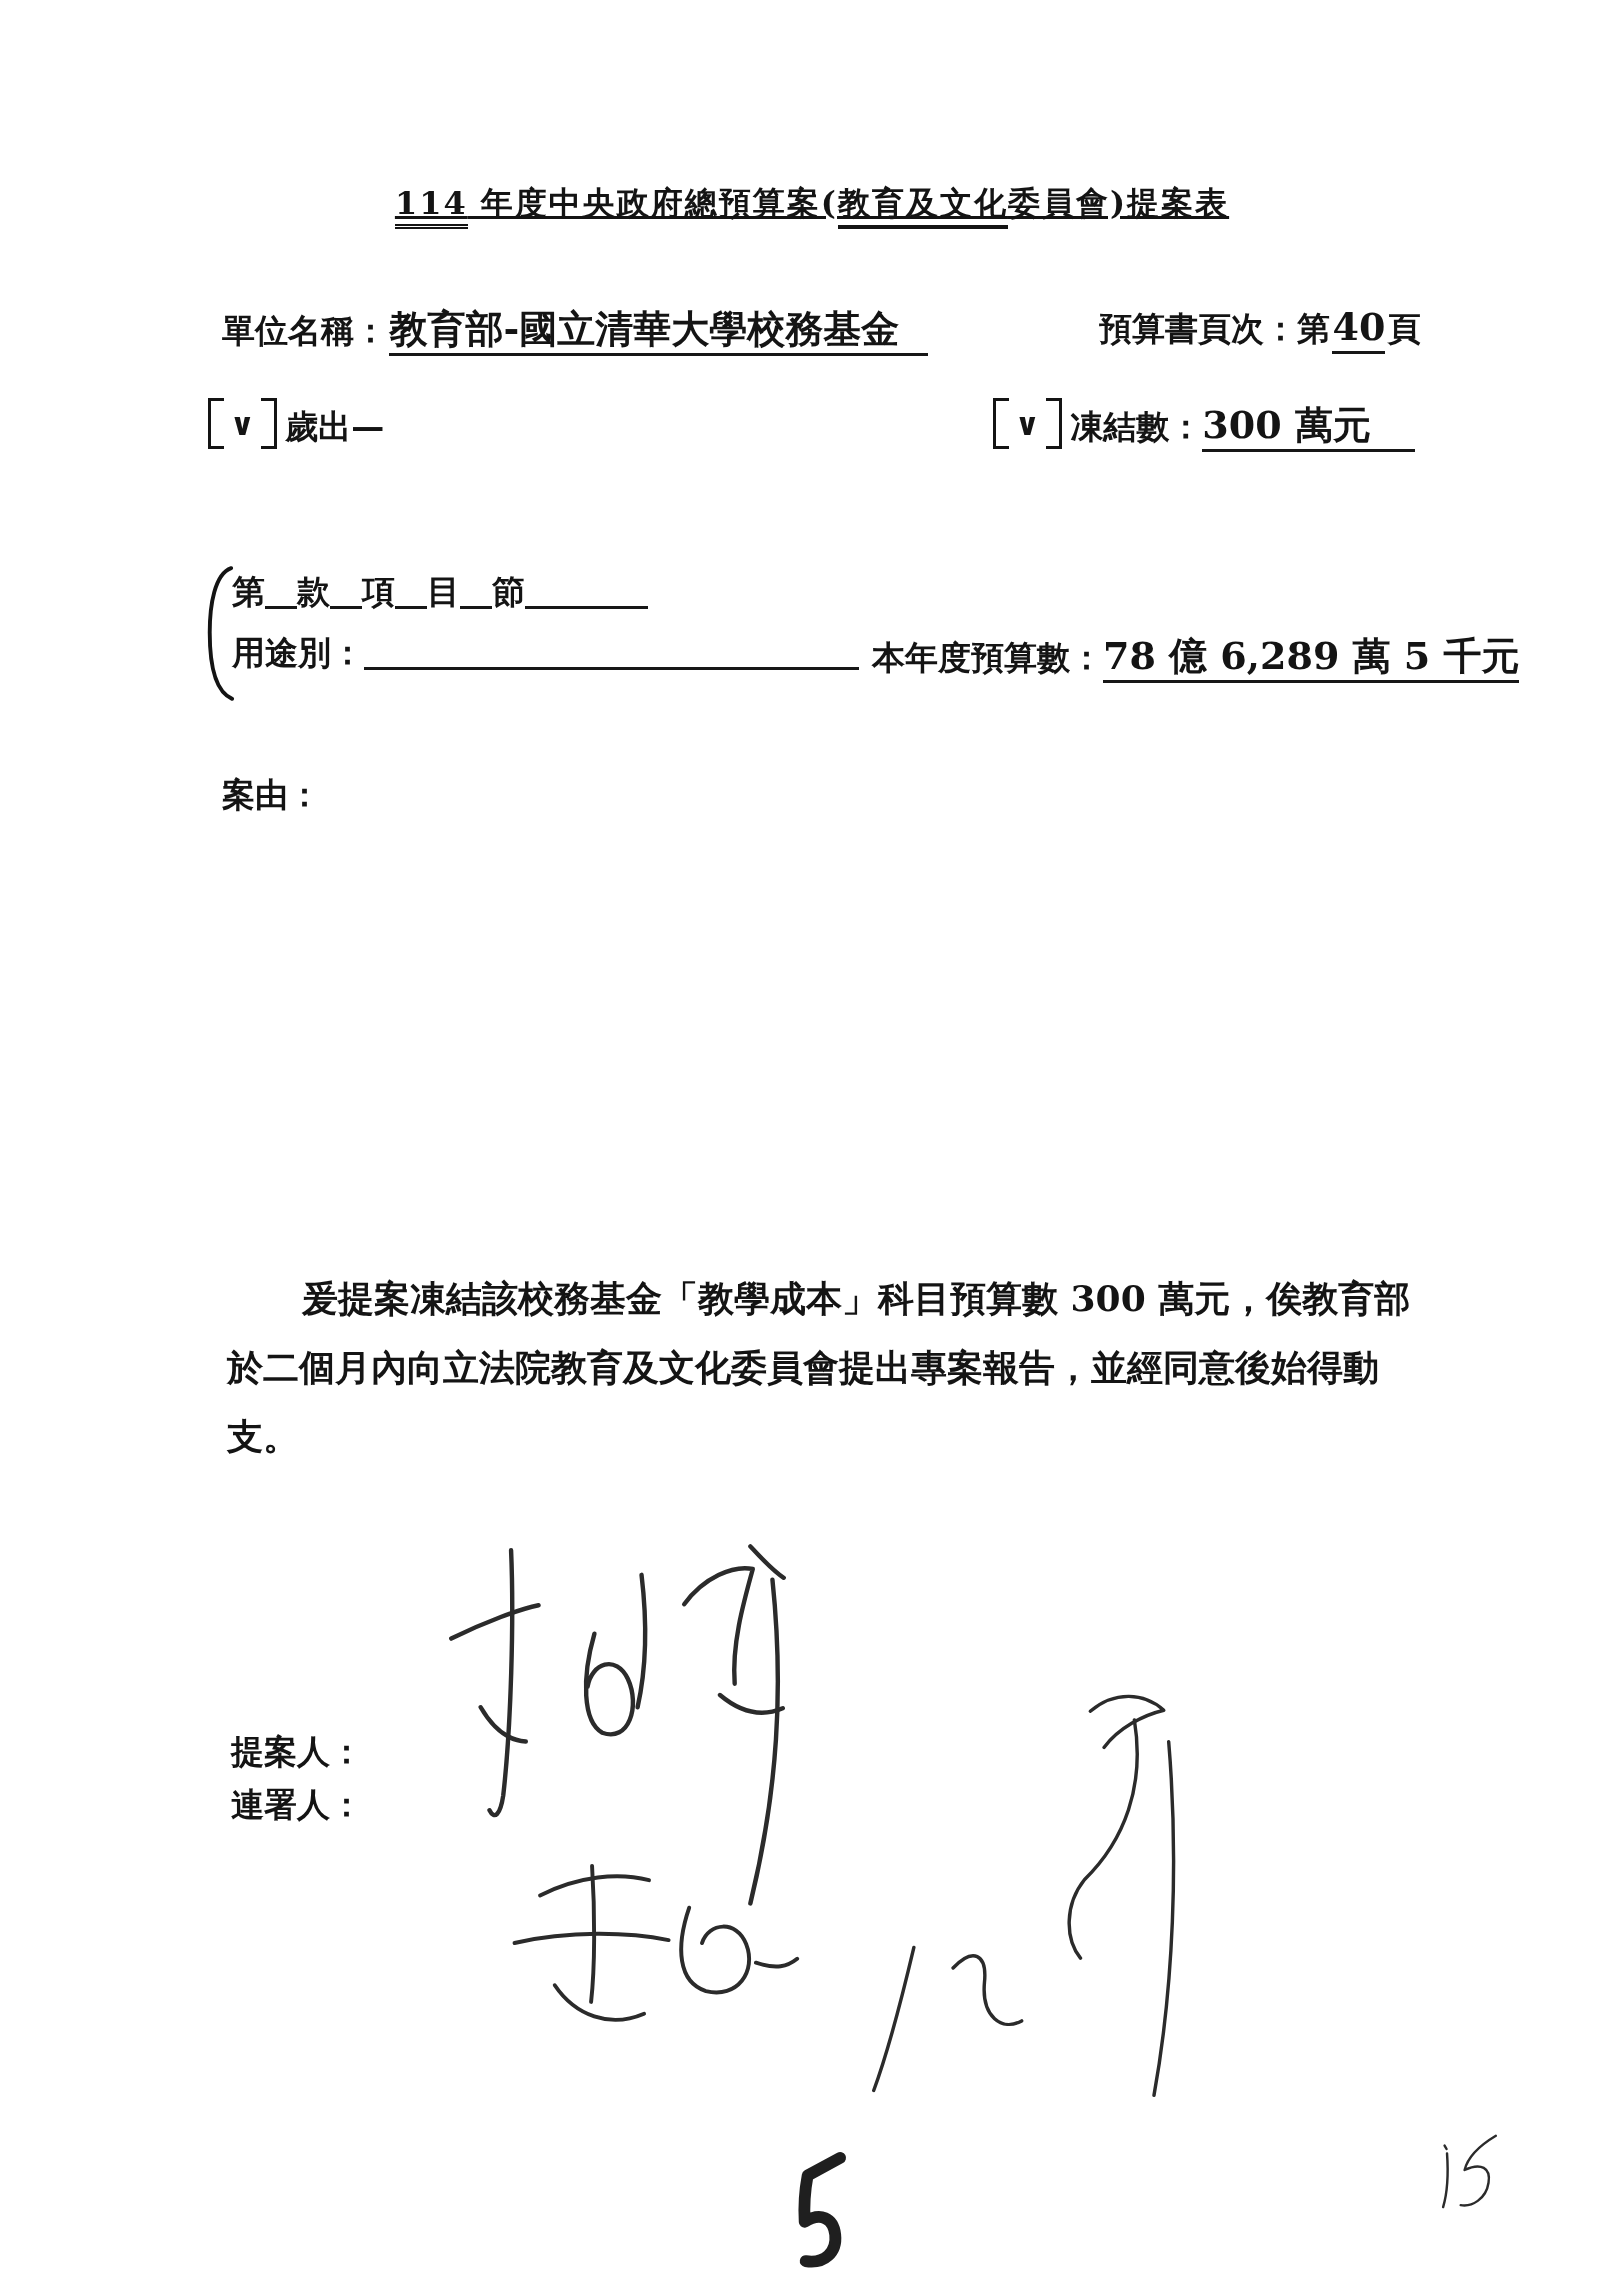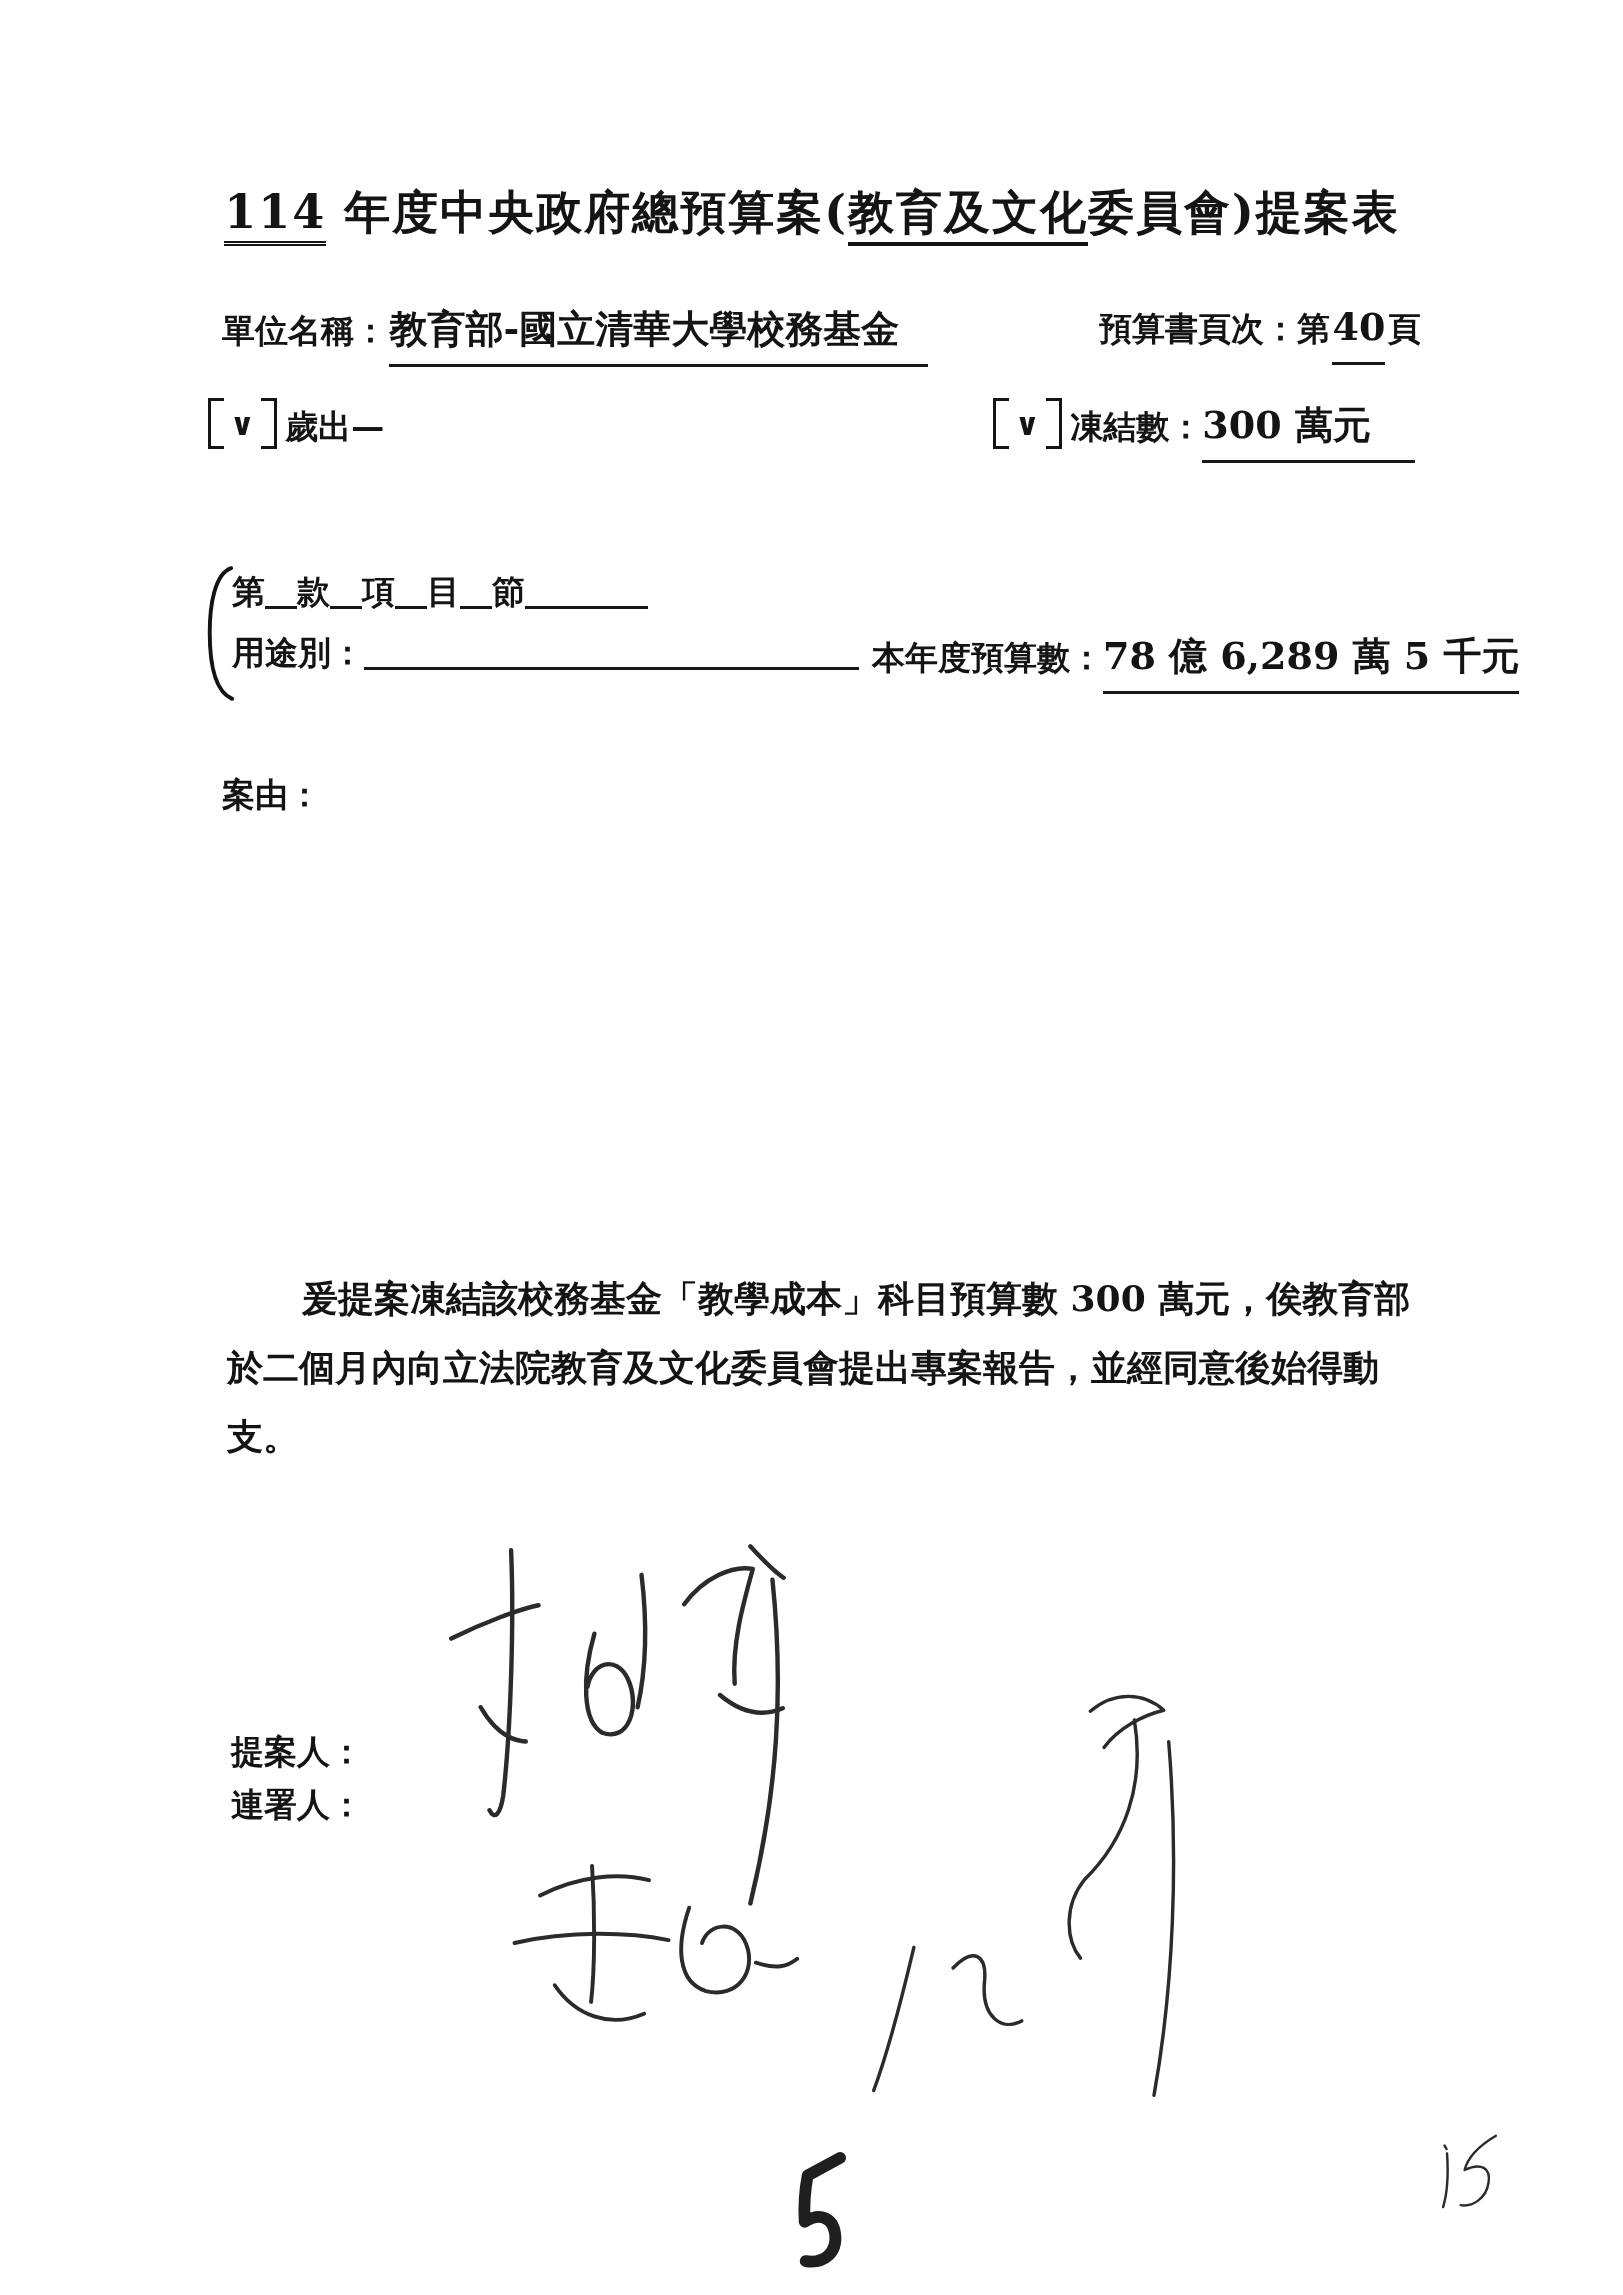--- a/index.html
+++ b/index.html
@@ -1,24 +1,24 @@
 <!DOCTYPE html>
 <html style="font-size:7.8px"><head>
 <meta charset="utf-8">
 <style>
   html,body{margin:0;padding:0;background:#ffffff;}
   .page{position:relative;width:1624px;height:2295px;background:#fff;overflow:hidden;
         font-family:"DejaVu Serif","Liberation Serif",serif;color:#141414;}
   .abs{position:absolute;white-space:nowrap;}
-  .title{font-size:46px;font-weight:bold;letter-spacing:2px;width:1624px;text-align:center;}
+  .title{font-size:32px;font-weight:bold;letter-spacing:2px;width:1624px;text-align:center;text-decoration:underline;}
   .u-year{border-bottom:5.9px double #141414;padding-bottom:2px;}
   .u-comm{border-bottom:4.4px solid #141414;padding-bottom:2.9px;}
   .lbl{font-size:33px;font-weight:bold;}
   .val{font-size:38px;font-weight:bold;}
-  .u{border-bottom:3.9px solid #171717;padding-bottom:13px;}
+  .u{border-bottom:3.9px solid #171717;padding-bottom:2px;}
   .u-tail140{padding-right:69px;}
   .u-tail90{padding-right:44px;}
   .u-tail60{padding-right:29px;}
   .tb{display:inline-block;width:12.8px;height:45px;vertical-align:-10.8px;}
   .tb.open{border-left:3.4px solid #141414;border-top:3.4px solid #141414;border-bottom:3.4px solid #141414;margin-right:5.9px;}
   .tb.close{border-right:3.4px solid #141414;border-top:3.4px solid #141414;border-bottom:3.4px solid #141414;margin-left:5.9px;margin-right:8.8px;}
   .vee{font-size:31px;font-weight:bold;vertical-align:2.9px;font-family:"DejaVu Sans",sans-serif;}
   .bk{display:inline-block;height:34px;border-bottom:3.4px solid #171717;vertical-align:-5.9px;}
   .w70{width:32px;} .w250{width:123px;} .w1000{width:495px;}
   .bodyline{display:block;height:69px;line-height:69px;font-size:36px;font-weight:bold;}

